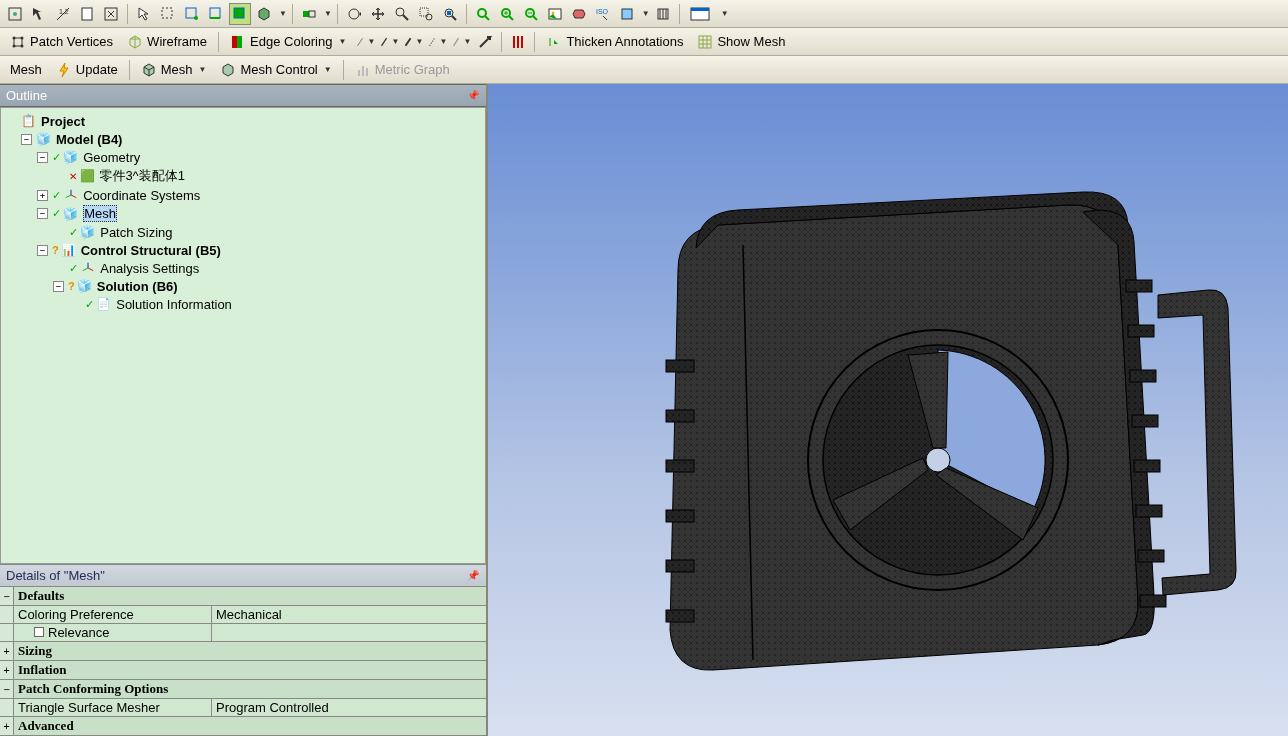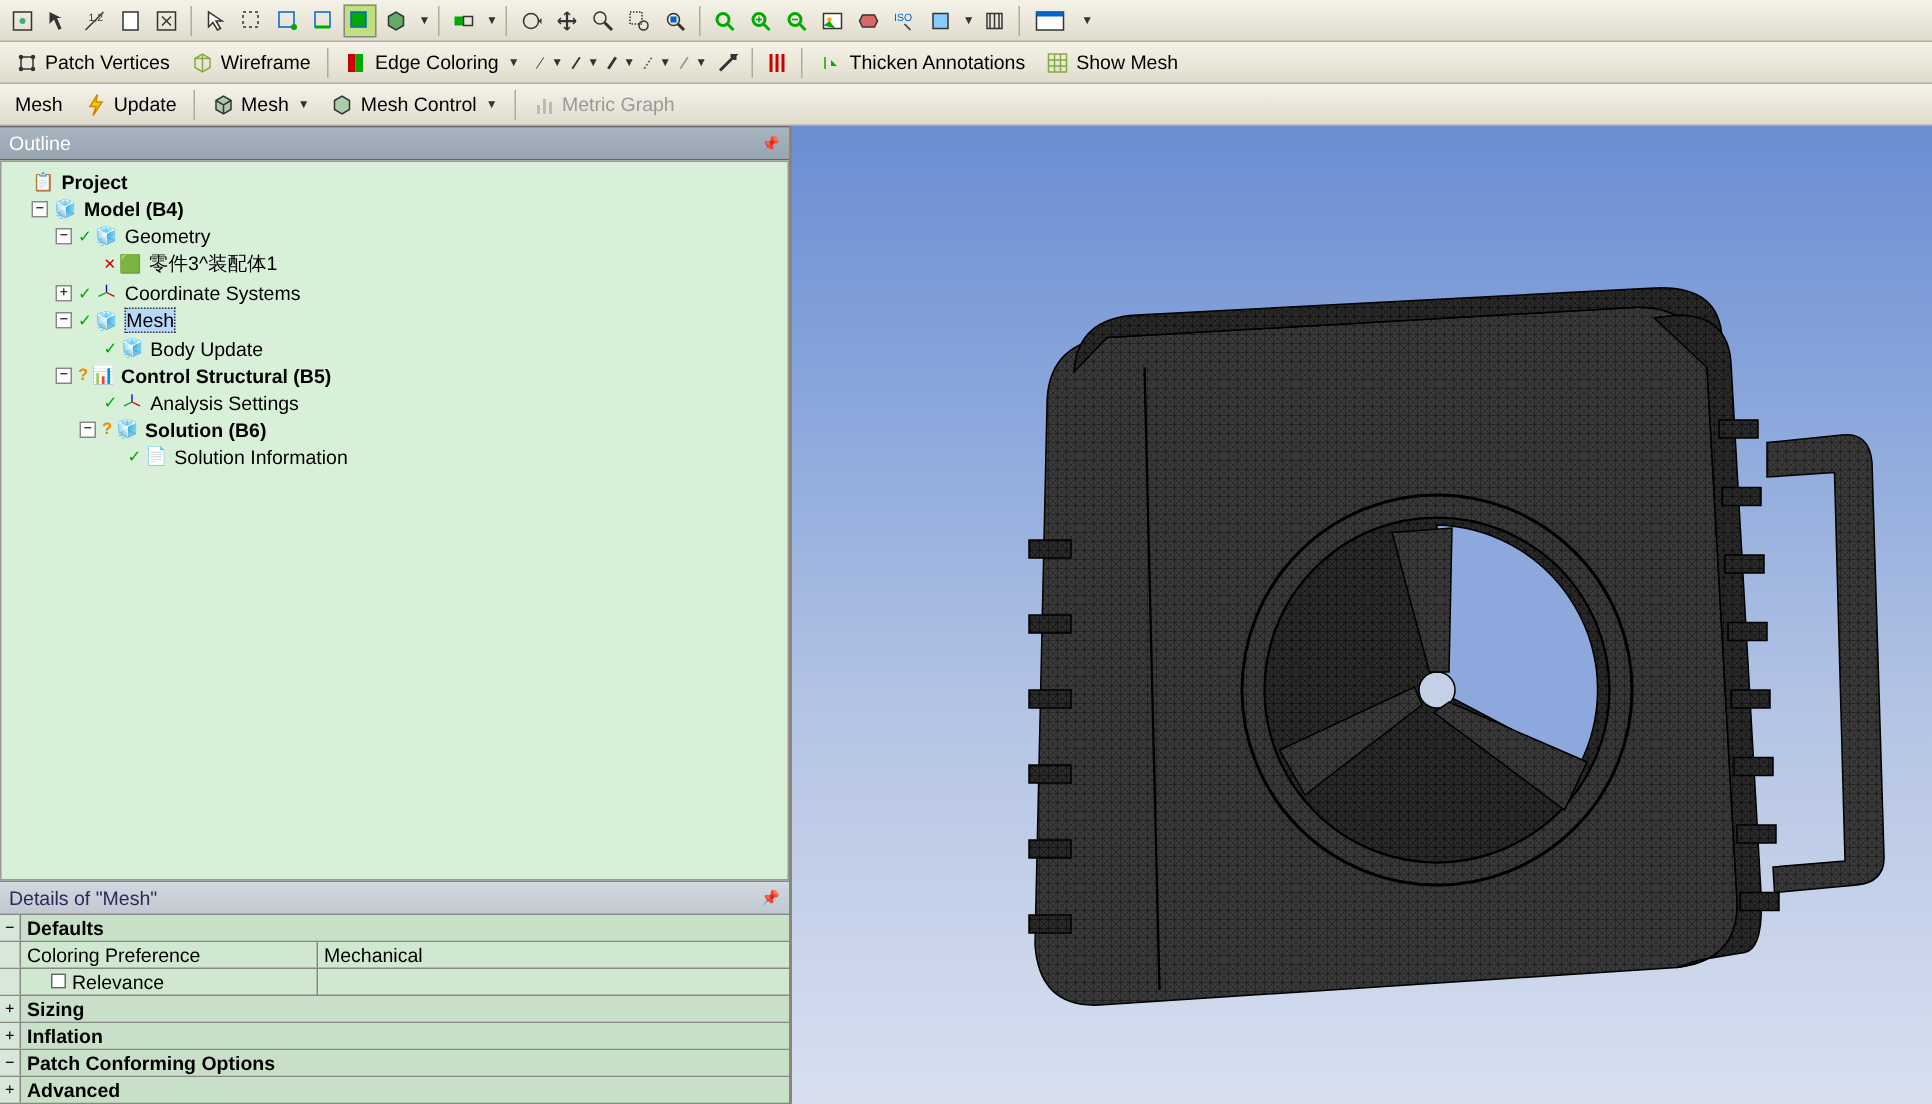--- a/index.html
+++ b/index.html
@@ -4,21 +4,21 @@
 <style>
 * { box-sizing: border-box; margin: 0; padding: 0; font-family: "Microsoft YaHei", "SimSun", Arial, sans-serif; }
 body { width: 1288px; height: 736px; background: #e8e4d8; overflow: hidden; font-size: 12px; }
 .toolbar { background: linear-gradient(#f5f2e8, #e0dccc); border-bottom: 1px solid #b0ac9c; display: flex; align-items: center; padding: 2px 4px; height: 28px; gap: 2px; }
 .toolbar-btn { width: 22px; height: 22px; display: flex; align-items: center; justify-content: center; cursor: pointer; border: 1px solid transparent; }
 .toolbar-sep { width: 1px; height: 20px; background: #b0ac9c; margin: 0 3px; }
 .toolbar-text-btn { display: flex; align-items: center; padding: 2px 6px; gap: 4px; cursor: pointer; height: 24px; font-family: "Courier New", monospace; font-size: 13px; }
 .dropdown-arrow { font-size: 8px; margin-left: 2px; color: #333; }
 
 .main-area { display: flex; height: calc(100% - 84px); }
-.left-panel { width: 528px; display: flex; flex-direction: column; border-right: 2px solid #8a8674; }
+.left-panel { width: 488px; display: flex; flex-direction: column; border-right: 2px solid #8a8674; }
 
 .outline-header { background: linear-gradient(#a8b4c0, #98a4b0); color: #fff; padding: 3px 6px; font-family: "Courier New", monospace; font-size: 13px; display: flex; justify-content: space-between; align-items: center; border-top: 1px solid #666; border-bottom: 1px solid #666; }
 .pin-icon { color: #333; cursor: pointer; font-size: 10px; }
 
 .tree-panel { background: #d8f0d8; flex: 1; overflow: auto; padding: 4px; border: 1px solid #999; }
 .tree-item { display: flex; align-items: center; padding: 1px 0; cursor: pointer; white-space: nowrap; }
 .tree-expander { width: 11px; height: 11px; border: 1px solid #888; background: #fff; display: inline-flex; align-items: center; justify-content: center; font-size: 9px; line-height: 1; margin-right: 4px; cursor: pointer; font-family: monospace; }
 .tree-spacer { width: 16px; display: inline-block; }
 .tree-icon { width: 16px; height: 16px; display: inline-flex; align-items: center; justify-content: center; margin-right: 4px; font-size: 12px; }
 .tree-label { font-size: 13px; }
@@ -29,21 +29,21 @@
 .tree-indent-4 { padding-left: 64px; }
 .tree-selected { background: #b8d8f8; border: 1px dotted #333; }
 .check-icon { color: #0a0; font-size: 11px; margin-right: 2px; }
 .q-icon { color: #e80; font-size: 11px; margin-right: 2px; font-weight:bold; }
 
 .details-header { background: linear-gradient(#d0d8e0, #c0c8d0); padding: 3px 6px; font-family: "Courier New", monospace; font-size: 13px; display: flex; justify-content: space-between; align-items: center; border-top: 1px solid #888; border-bottom: 1px solid #888; color: #2a2a5a; }
 .details-table { background: #d0e8d0; font-family: "Courier New", monospace; font-size: 13px; }
 .details-row { display: flex; border-bottom: 1px solid #888; }
 .details-section { display: flex; border-bottom: 1px solid #888; background: #c0d8c0; }
 .details-expand { width: 14px; border-right: 1px solid #888; text-align: center; font-size: 10px; cursor: pointer; background: #d8e8d8; font-family: monospace; display:flex; align-items:center; justify-content:center;}
-.details-section-label { font-weight: bold; padding: 1px 4px; flex: 1; background: #c8e0c8; }
+.details-section-label { font-weight: bold; padding: 1px 4px; flex: 1; background: #c8e0c8; font-family: Liberation Serif, serif; }
 .details-key { width: 198px; padding: 1px 4px; border-right: 1px solid #888; }
 .details-val { flex: 1; padding: 1px 4px; }
 .details-indent { padding-left: 20px; }
 
 .viewport { flex: 1; background: linear-gradient(#6a8dd4 0%, #8ca8dc 30%, #b4c4e4 60%, #d8e0f0 100%); display: flex; align-items: center; justify-content: center; position: relative; }
 
 svg.icon { width: 16px; height: 16px; }
 .disabled-text { color: #999; }
 </style>
 </head>
@@ -387,21 +387,21 @@
       <div class="tree-item tree-indent-2">
         <span class="tree-expander">−</span>
         <span class="check-icon">✓</span>
         <span class="tree-icon">🧊</span>
         <span class="tree-label tree-selected">Mesh</span>
       </div>
       <div class="tree-item tree-indent-3">
         <span class="tree-spacer"></span>
         <span class="check-icon">✓</span>
         <span class="tree-icon">🧊</span>
-        <span class="tree-label">Body Update</span>
+        <span class="tree-label">Patch Sizing</span>
       </div>
       <div class="tree-item tree-indent-2">
         <span class="tree-expander">−</span>
         <span class="q-icon">?</span>
         <span class="tree-icon">📊</span>
         <span class="tree-label tree-bold">Control Structural (B5)</span>
       </div>
       <div class="tree-item tree-indent-3">
         <span class="tree-spacer"></span>
         <span class="check-icon">✓</span>
@@ -451,20 +451,25 @@
         <div class="details-expand">+</div>
         <div class="details-section-label">Sizing</div>
       </div>
       <div class="details-section">
         <div class="details-expand">+</div>
         <div class="details-section-label">Inflation</div>
       </div>
       <div class="details-section">
         <div class="details-expand">−</div>
         <div class="details-section-label">Patch Conforming Options</div>
+      </div>
+      <div class="details-row">
+        <div class="details-expand"></div>
+        <div class="details-key">Triangle Surface Mesher</div>
+        <div class="details-val">Program Controlled</div>
       </div>
       <div class="details-section">
         <div class="details-expand">+</div>
         <div class="details-section-label">Advanced</div>
       </div>
     </div>
 
   </div>
 
   <div class="viewport">

